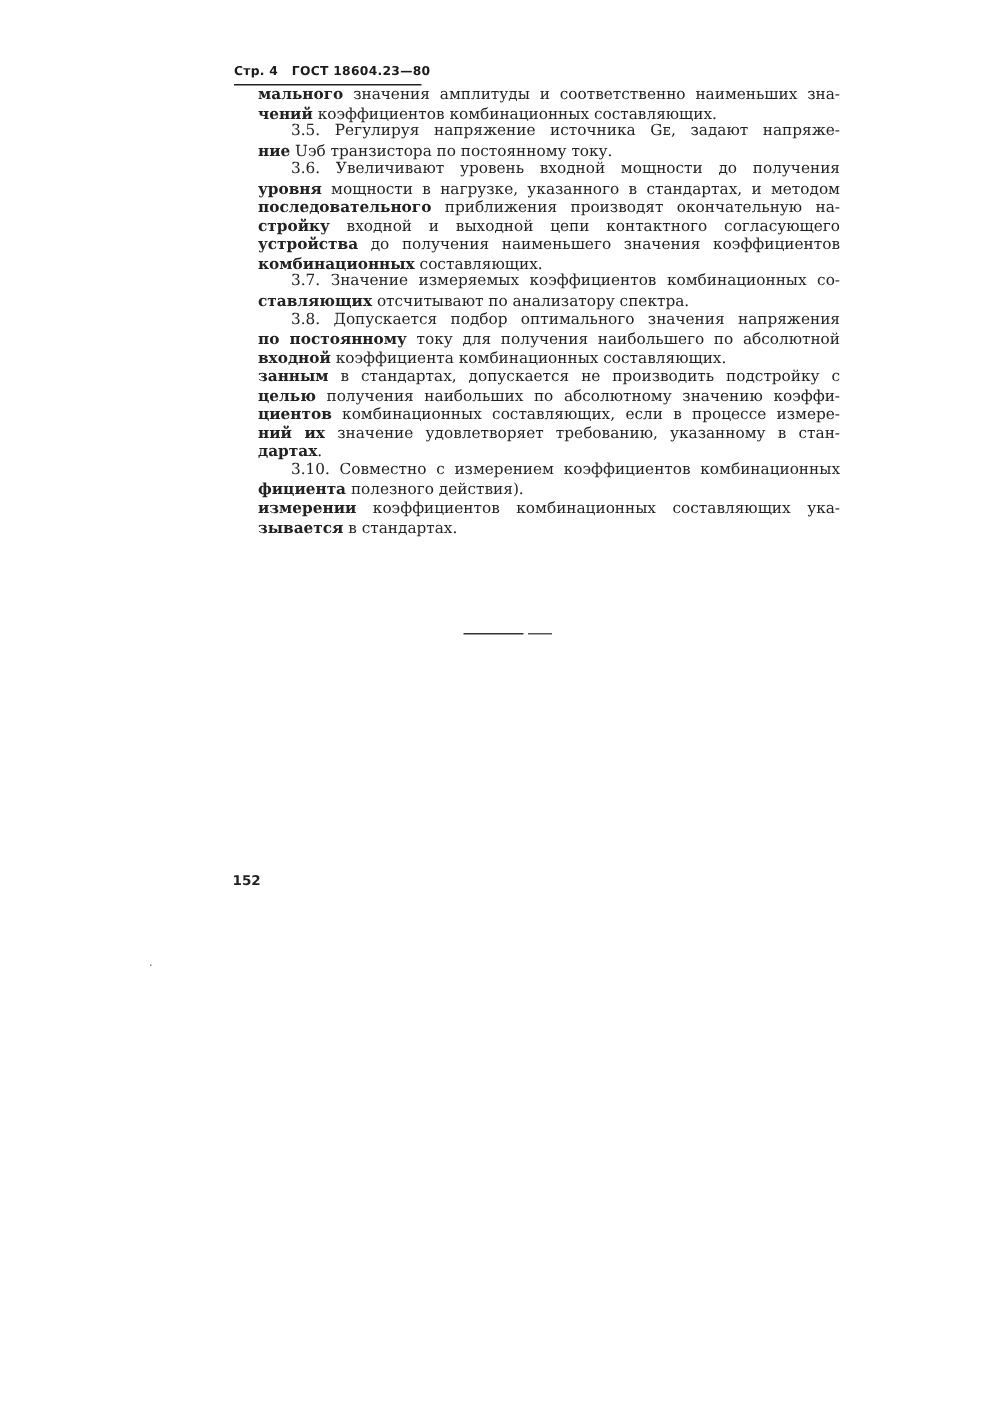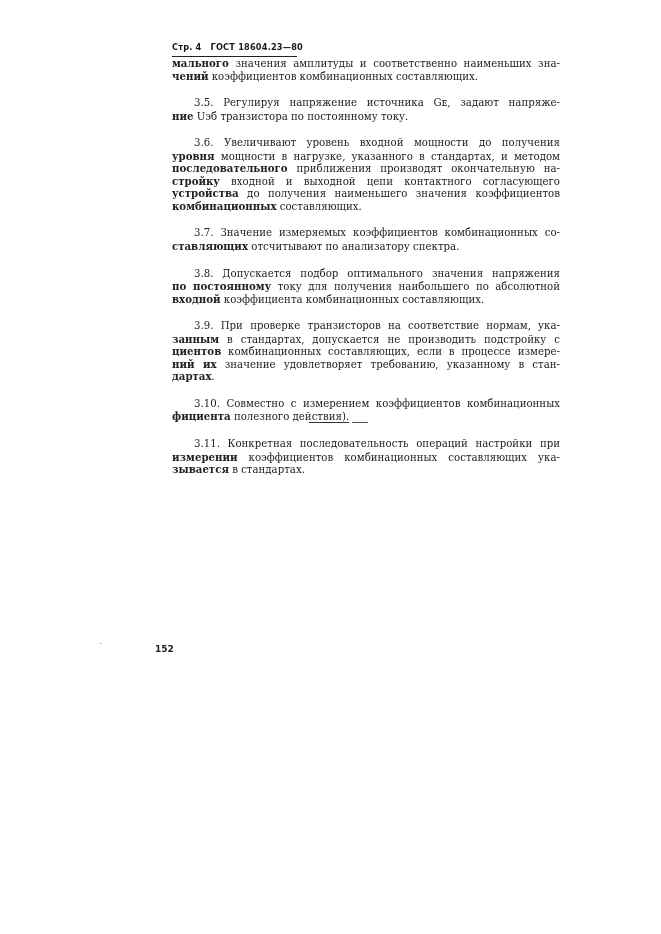--- a/index.html
+++ b/index.html
@@ -21,21 +21,20 @@
       top: 42px;
       width: 125px;
       height: 14px;
       border-bottom: 1.3px solid #222;
       font-family: "DejaVu Sans", "Liberation Sans", sans-serif;
       font-weight: bold;
       font-size: 8.2px;
       letter-spacing: 0.2px;
       white-space: nowrap;
       line-height: 10px;
-      margin-left: 16px;
     }
     .page-header span { margin-right: 6px; }
     .body-text {
       position: absolute;
       left: 172px;
       top: 57px;
       width: 388px;
       font-size: 10.2px;
       line-height: 12.55px;
       color: #222;
@@ -44,42 +43,42 @@
       display: block;
       white-space: nowrap;
       text-align: justify;
       text-align-last: justify;
       height: 12.55px;
       overflow: visible;
     }
     .line.last {
       text-align-last: left;
     }
-    .line.indent { padding-left: 22px; margin-top: 15px; }
+    .line.indent { padding-left: 22px; }
     b.lead { font-weight: bold; }
     .sep {
       position: absolute;
       top: 422px;
       left: 309px;
       width: 40px;
       height: 1px;
       background: #333;
     }
     .sep2 {
       position: absolute;
       top: 422px;
       left: 352px;
       width: 16px;
       height: 1px;
       background: #555;
     }
     .page-number {
       position: absolute;
       left: 155px;
-      top: 644px;
+      top: 583px;
       font-family: "DejaVu Sans", "Liberation Sans", sans-serif;
       font-weight: bold;
       font-size: 9px;
       color: #222;
       text-align: center;
     }
     .speck {
       position: absolute;
       left: 100px;
       top: 643px;
@@ -116,32 +115,31 @@
     <div>
       <span class="line indent"><span>3.7. Значение измеряемых коэффициентов комбинационных со-</span></span>
       <span class="line last"><b class="lead">ставляющих</b><span> отсчитывают по анализатору спектра.</span></span>
     </div>
     <div>
       <span class="line indent"><span>3.8. Допускается подбор оптимального значения напряжения</span></span>
       <span class="line"><b class="lead">по постоянному</b><span> току для получения наибольшего по абсолютной</span></span>
       <span class="line last"><b class="lead">входной</b><span> коэффициента комбинационных составляющих.</span></span>
     </div>
     <div>
-      <span class="line indent"><span>3.9. При проверке транзисторов на соответствие нормам, ука-</span></span>
       <span class="line"><b class="lead">занным</b><span> в стандартах, допускается не производить подстройку с</span></span>
+      <span class="line"><b class="lead">целью</b><span> получения наибольших по абсолютному значению коэффи-</span></span>
       <span class="line"><b class="lead">циентов</b><span> комбинационных составляющих, если в процессе измере-</span></span>
       <span class="line"><b class="lead">ний их</b><span> значение удовлетворяет требованию, указанному в стан-</span></span>
       <span class="line last"><b class="lead">дартах</b><span>.</span></span>
     </div>
     <div>
       <span class="line indent"><span>3.10. Совместно с измерением коэффициентов комбинационных</span></span>
       <span class="line last"><b class="lead">фициента</b><span> полезного действия).</span></span>
     </div>
     <div>
-      <span class="line indent"><span>3.11. Конкретная последовательность операций настройки при</span></span>
       <span class="line"><b class="lead">измерении</b><span> коэффициентов комбинационных составляющих ука-</span></span>
       <span class="line last"><b class="lead">зывается</b><span> в стандартах.</span></span>
     </div>
   </div>
 
 <div class="sep"></div>
 <div class="sep2"></div>
 
 <div class="page-number">152</div>
 <div class="speck"></div>

